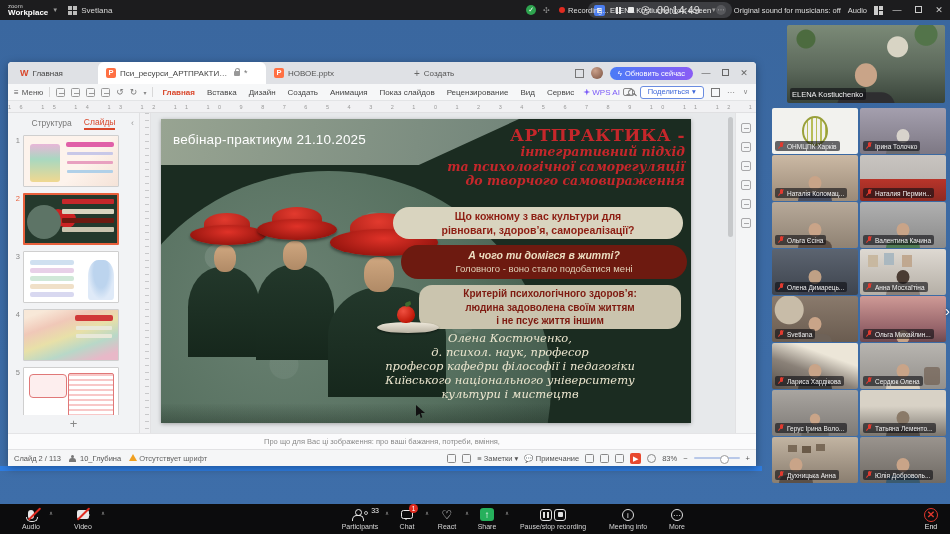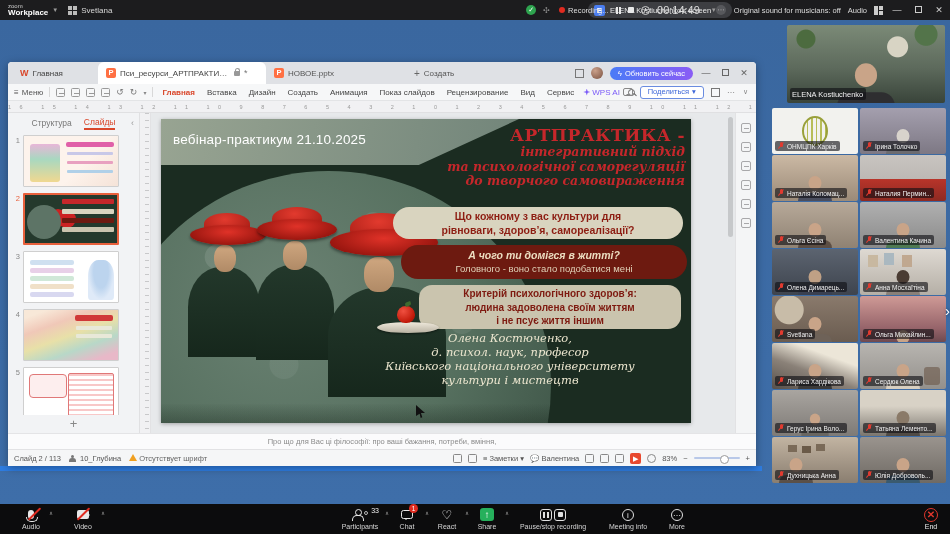--- a/index.html
+++ b/index.html
@@ -420,57 +420,58 @@
             </div>
             <div class="banner b2">
               <div class="l1">А чого ти домігся в житті?</div>
               <div class="l2">Головного - воно стало подобатися мені</div>
             </div>
             <span class="plate"></span>
             <span class="apple"></span>
             <div class="s-author">
               <div>Олена Костюченко,</div>
               <div>д. психол. наук, професор</div>
+              <div>професор кафедри філософії  і педагогіки</div>
               <div>Київського національного університету</div>
               <div>культури і мистецтв</div>
             </div>
             <span class="cursor"></span>
           </div>
           <div class="vscroll"></div>
         </div>
 
         <div class="tools">
           <span class="tool-ic"></span>
           <span class="tool-ic"></span>
           <span class="tool-ic"></span>
           <span class="tool-ic"></span>
           <span class="tool-ic"></span>
           <span class="tool-ic"></span>
         </div>
       </div>
 
       <div class="notes">
-        <span>Про що для Вас ці філософії: про ваші бажання, потреби, вміння,</span>
+        <span>Про що для Вас ці зображення: про ваші бажання, потреби, вміння,</span>
       </div>
 
       <div class="statusbar">
         <span>Слайд 2 / 113</span>
         <span style="display:flex;align-items:center;gap:3px;">
           <span class="ppl-s"></span>
           <span>10_Глубина</span>
         </span>
         <span class="warn">
           <span class="warn-tri"></span>
           <span style="color:#666;">Отсутствует шрифт</span>
         </span>
         <div class="sb-right">
           <span class="sb-ic"></span>
           <span class="sb-ic"></span>
           <span>≡ <span>Заметки</span> ▾</span>
-          <span>💬 <span>Валентина</span></span>
+          <span>💬 <span>Примечание</span></span>
           <span class="sb-ic"></span>
           <span class="sb-ic"></span>
           <span class="sb-ic"></span>
           <span class="play-ic">▶</span>
           <span class="sb-ic" style="border-radius:50%;"></span>
           <span>83%</span>
           <span>−</span>
           <span class="slider"></span>
           <span>+</span>
         </div>

